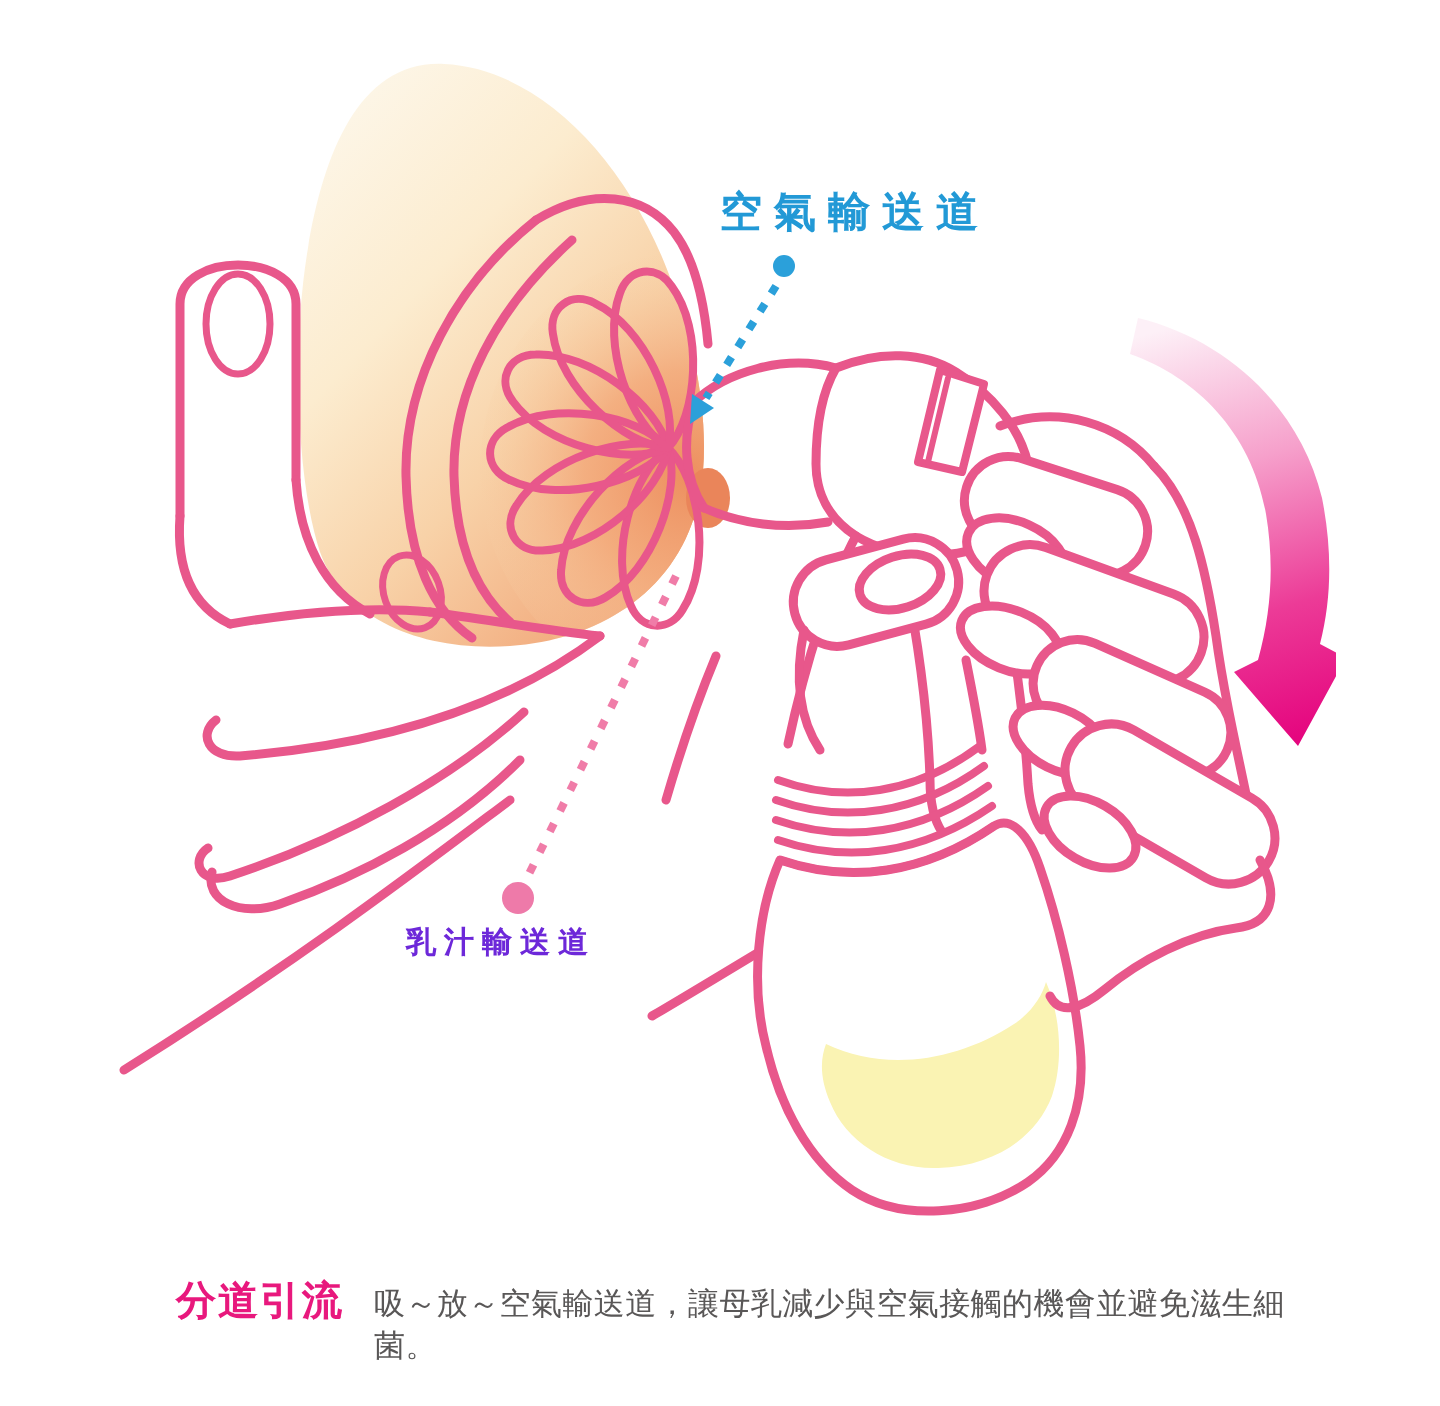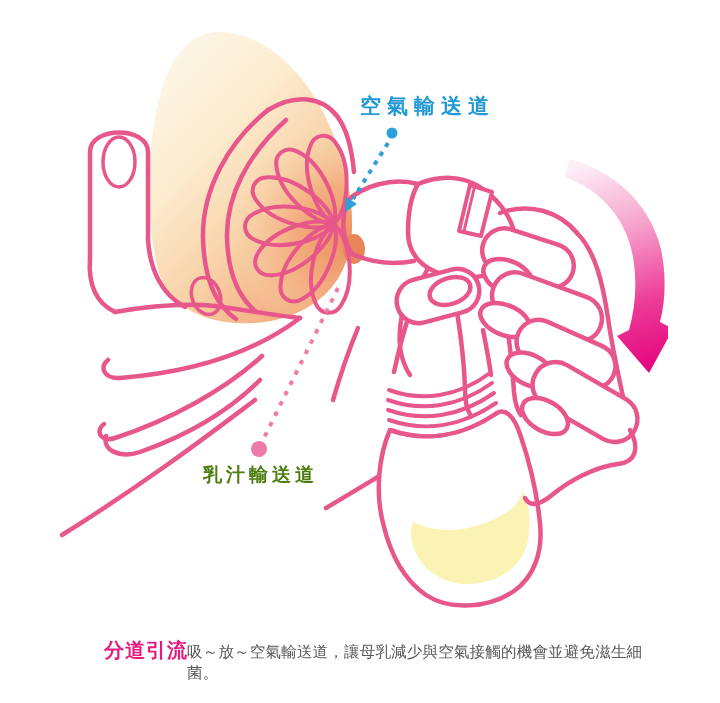--- a/index.html
+++ b/index.html
@@ -11,22 +11,22 @@
     --body-gray:#595757;
   }
   html,body{margin:0;padding:0;background:#fff;}
   #stage{
     position:relative;width:668px;height:703px;background:#fff;overflow:hidden;
     font-family:"DejaVu Sans","Liberation Sans",sans-serif;
   }
   #art{position:absolute;left:0;top:0;}
   .label{position:absolute;font-weight:bold;white-space:nowrap;}
   .label-air{left:360px;top:92px;font-size:21px;letter-spacing:6px;color:#2299d6;}
-  .label-milk{left:203px;top:462px;font-size:19px;letter-spacing:4px;color:#4d7c0f;}
-  .caption-heading{position:absolute;left:88px;top:637px;font-size:20px;font-weight:bold;color:var(--heading);letter-spacing:1px;margin-left:16px;}
+  .label-milk{left:203px;top:462px;font-size:15px;letter-spacing:4px;color:#6d28d9;}
+  .caption-heading{position:absolute;left:88px;top:637px;font-size:20px;font-weight:bold;color:var(--heading);letter-spacing:1px;}
   .caption-body{position:absolute;left:187px;top:642px;font-size:15.5px;color:var(--body-gray);letter-spacing:0.2px;}
   svg *{vector-effect:none;}
 </style>
 </head>
 <body>
 
 <div id="stage">
 
   <svg id="art" width="720" height="703" viewBox="0 0 720 703" xmlns="http://www.w3.org/2000/svg">
     <defs>

